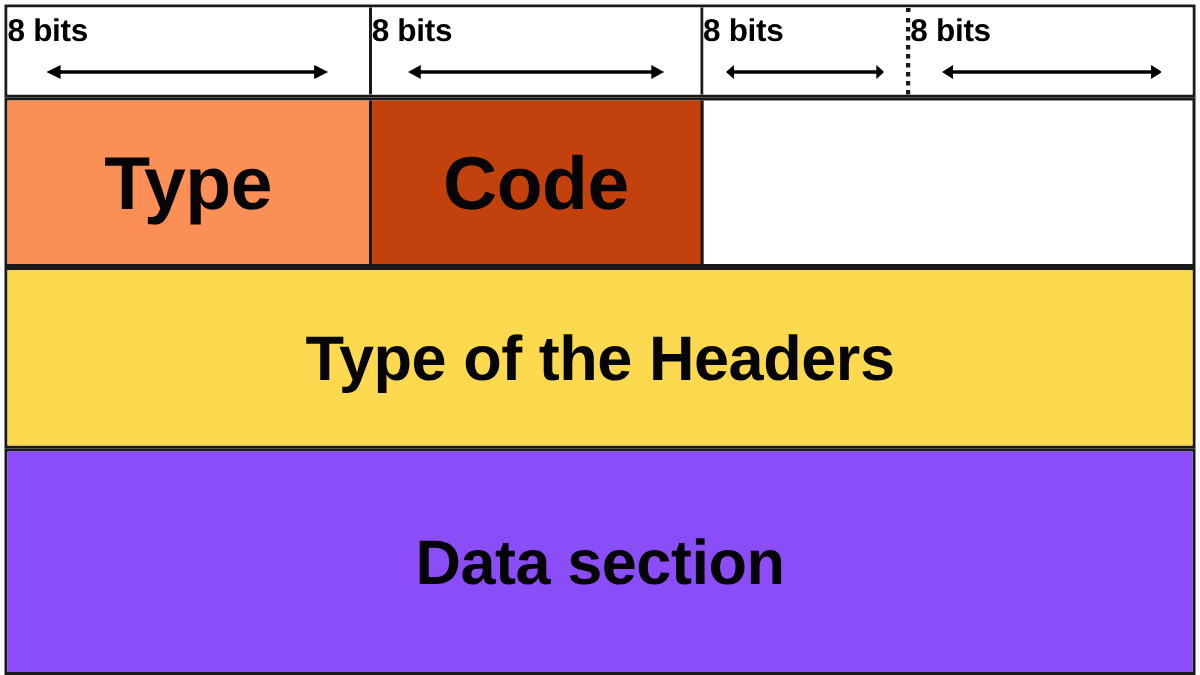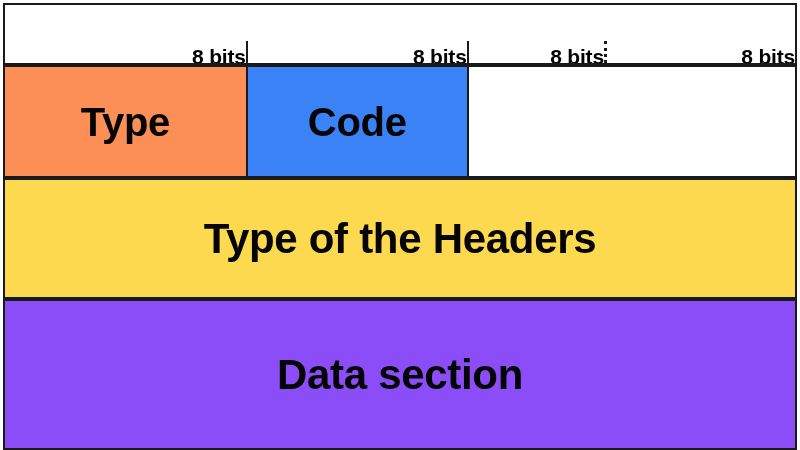--- a/index.html
+++ b/index.html
@@ -26,25 +26,24 @@
     display: flex;
     border: 2px solid #1a1a1a;
     box-sizing: border-box;
     background: #ffffff;
   }
   .ruler-cell {
     position: relative;
     box-sizing: border-box;
     display: flex;
     flex-direction: column;
-    align-items: flex-end;
+    align-items: flex-start;
     justify-content: flex-start;
     background: #ffffff;
     overflow: hidden;
-    margin-top: 36px;
   }
   .ruler-cell.div-solid { border-right: 2px solid #1a1a1a; }
   .ruler-cell.div-dotted { border-right: 3px dotted #1a1a1a; }
 
   .ruler-label {
     font-size: 21px;
     font-weight: bold;
     color: #000000;
     line-height: 1;
     margin-top: 5px;
@@ -76,21 +75,21 @@
   .field-cell {
     box-sizing: border-box;
     display: flex;
     align-items: center;
     justify-content: center;
     overflow: hidden;
   }
   .field-cell.sep { border-right: 2px solid #1a1a1a; }
 
   .field-label {
-    font-size: 40px;
+    font-size: 50px;
     font-weight: bold;
     color: #050505;
     line-height: 1;
     white-space: nowrap;
     letter-spacing: -0.3px;
   }
   .field-label.big { font-size: 42px; }
 </style>
 </head>
 <body>
@@ -141,21 +140,21 @@
           <polygon points="200,6 190,1.4 190,10.6" fill="#000"></polygon>
         </svg>
       </span>
     </div>
   </div>
 
   <div class="field-row" id="header-row">
     <div class="field-cell sep" style="width:30.73%; background:#FB8F56;">
       <span class="field-label">Type</span>
     </div>
-    <div class="field-cell sep" style="width:27.96%; background:#3b82f6;">
+    <div class="field-cell sep" style="width:27.96%; background:#c2410c;">
       <span class="field-label">Code</span>
     </div>
   </div>
 
   <div class="field-row" id="rest-row">
     <div class="field-cell" style="width:100%; background:#FCD94F;">
       <span class="field-label big">Type of the Headers</span>
     </div>
   </div>
 

